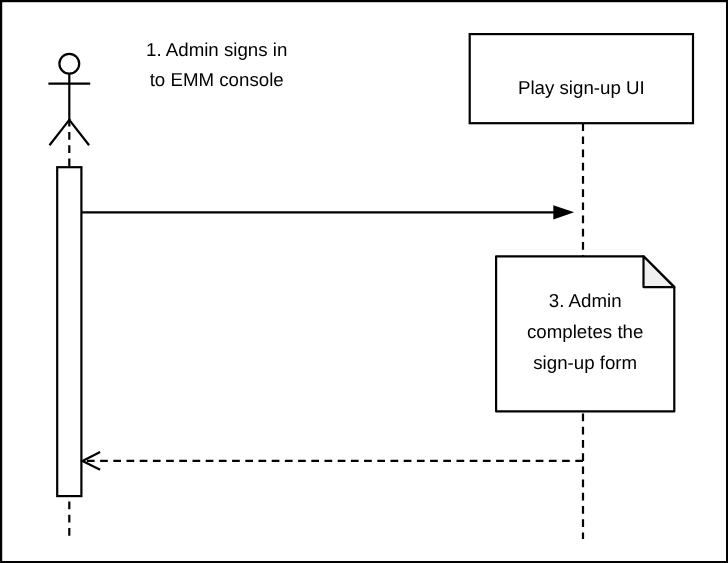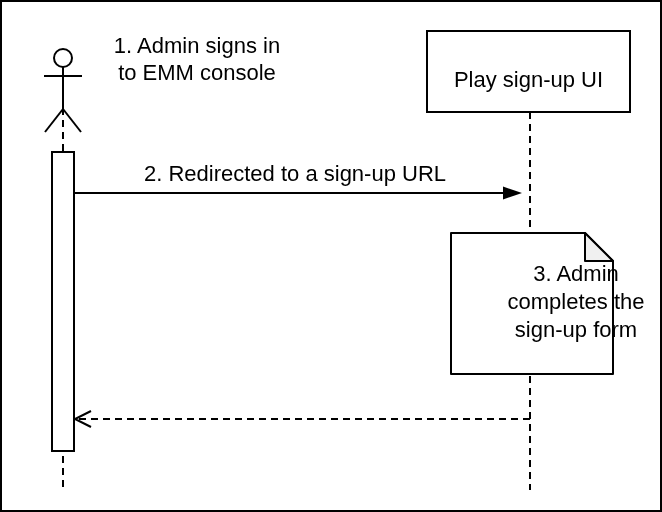--- a/index.html
+++ b/index.html
@@ -20,21 +20,21 @@
   #shapes {
     position: absolute;
     left: 0;
     top: 0;
     width: 662px;
     height: 512px;
   }
   .lbl {
     position: absolute;
     color: #000000;
-    font-size: 22px;
+    font-size: 17px;
     text-align: center;
     white-space: pre-line;
     line-height: 27px;
   }
   .lbl-actor {
     left: 95px;
     top: 30px;
     width: 200px;
     line-height: 27px;
   }
@@ -52,21 +52,20 @@
     left: 136px;
     top: 161px;
     width: 314px;
     line-height: 22px;
   }
   .lbl-note {
     left: 450px;
     top: 258px;
     width: 160px;
     line-height: 28px;
-    margin-left: 44px;
   }
   .lbl-msg4 {
     left: 80px;
     top: 387px;
     width: 402px;
     line-height: 22px;
   }
 </style>
 </head>
 <body>
@@ -105,20 +104,19 @@
       <line x1="528" y1="417" x2="76" y2="417" stroke="#000000" stroke-width="2" stroke-dasharray="7,5"></line>
       <polyline points="89,409 73,417 89,425" fill="none" stroke="#000000" stroke-width="2"></polyline>
     </g>
   </svg>
 
   <div class="lbl lbl-actor">1. Admin signs in
 to EMM console</div>
 
   <div class="lbl lbl-participant">Play sign-up UI</div>
 
-  <div class="lbl lbl-msg2">2. Redirected to a sign-up URL</div>
 
   <div class="lbl lbl-note">3. Admin
 completes the
 sign-up form</div>
 
 
 </div>
 
 </body></html>

